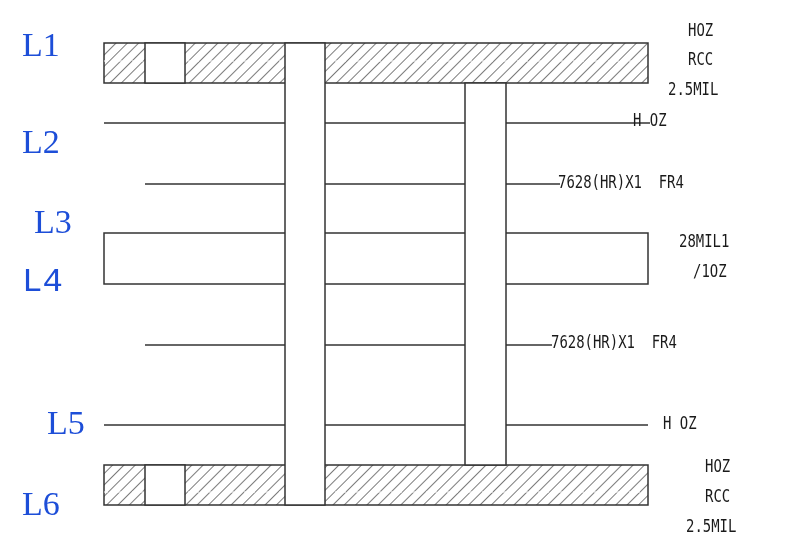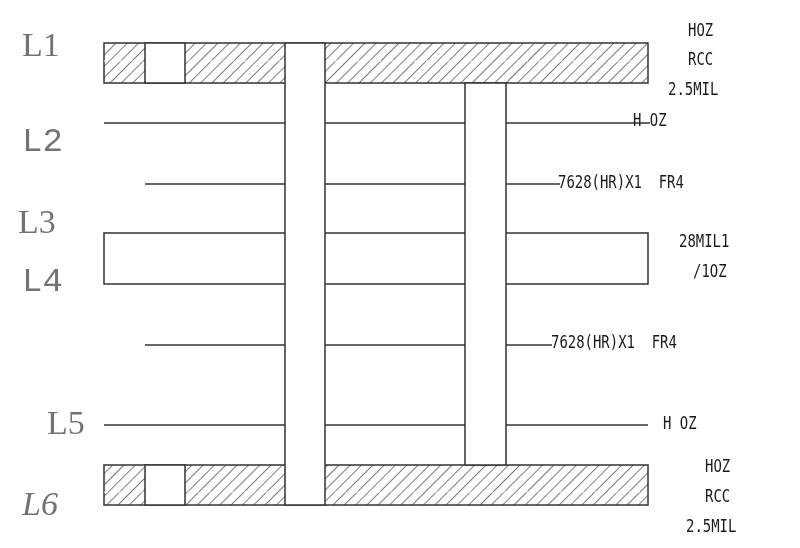--- a/index.html
+++ b/index.html
@@ -1,18 +1,18 @@
 <!DOCTYPE html>
 <html><head>
 <meta charset="utf-8">
 <style>
   html, body { margin:0; padding:0; background:#ffffff; }
   body { width:800px; height:548px; position:relative; overflow:hidden; }
   #diagram { position:absolute; left:0; top:0; width:800px; height:548px; }
-  .layer-label { position:absolute; font-family:"Liberation Serif", serif; font-size:34px; color:#737373; line-height:1; }
+  .layer-label { position:absolute; font-family:"Liberation Serif", serif; font-size:34px; color:#1d4ed8; line-height:1; }
   .note { position:absolute; font-family:"DejaVu Sans Mono", monospace; font-size:17px; color:#1a1a1a; line-height:1; white-space:pre; transform:scaleX(0.82); transform-origin:left center; }
 </style>
 </head>
 <body>
 
 <div id="diagram">
   <svg width="800" height="548" viewBox="0 0 800 548">
     <defs>
       <pattern id="hatch" patternUnits="userSpaceOnUse" width="8" height="8" patternTransform="rotate(45)">
         <line x1="0" y1="0" x2="0" y2="8" stroke="#333" stroke-width="1.3"></line>
@@ -40,25 +40,25 @@
     <line x1="145" y1="345" x2="552" y2="345" stroke="#333" stroke-width="1.5"></line>
 
     <line x1="104" y1="425" x2="648" y2="425" stroke="#333" stroke-width="1.5"></line>
 
     <rect x="285" y="43" width="40" height="462" fill="#fff" stroke="#333" stroke-width="1.5"></rect>
 
     <rect x="465" y="83" width="41" height="382" fill="#fff" stroke="#333" stroke-width="1.5"></rect>
   </svg>
 
   <div class="layer-label" style="left:22px;top:28px;">L1</div>
-  <div class="layer-label" style="left:22px;top:125px;font-family:Liberation Mono, monospace;">L2</div>
-  <div class="layer-label" style="left:18px;top:205px;text-align:right;">L3</div>
+  <div class="layer-label" style="left:22px;top:125px;">L2</div>
+  <div class="layer-label" style="left:34px;top:205px;text-align:right;">L3</div>
   <div class="layer-label" style="left:22px;top:265px;font-family:Liberation Mono, monospace;">L4</div>
   <div class="layer-label" style="left:22px;top:406px;margin-left:25px;">L5</div>
-  <div class="layer-label" style="left:22px;top:487px;font-style:italic;">L6</div>
+  <div class="layer-label" style="left:22px;top:487px;">L6</div>
 
   <div class="note" style="left:688px;top:22px;">HOZ</div>
   <div class="note" style="left:688px;top:51px;">RCC</div>
   <div class="note" style="left:668px;top:81px;">2.5MIL</div>
   <div class="note" style="left:633px;top:112px;">H OZ</div>
   <div class="note" style="left:558px;top:174px;">7628(HR)X1  FR4</div>
   <div class="note" style="left:679px;top:233px;">28MIL1</div>
   <div class="note" style="left:693px;top:263px;">/1OZ</div>
   <div class="note" style="left:551px;top:334px;">7628(HR)X1  FR4</div>
   <div class="note" style="left:663px;top:415px;">H OZ</div>

